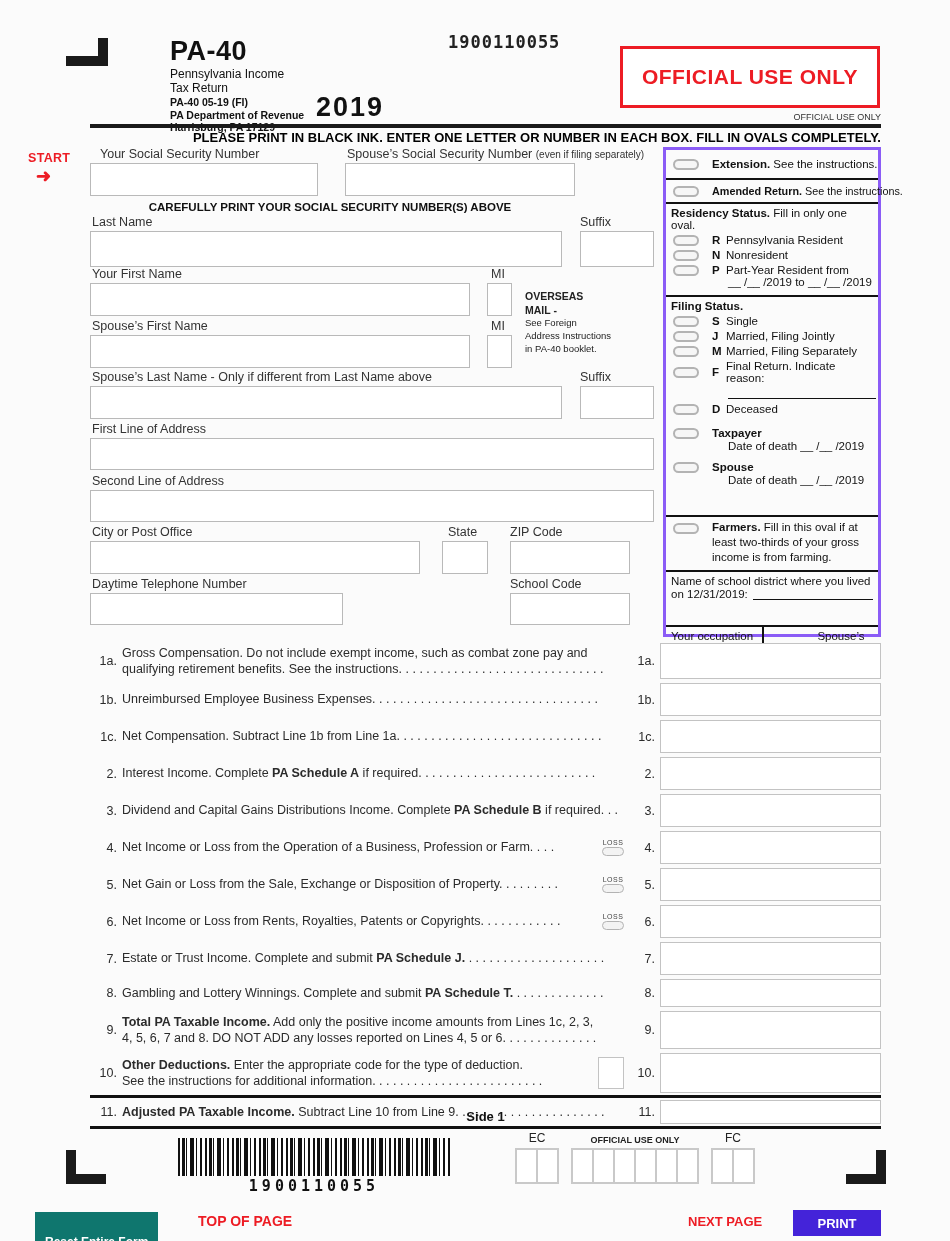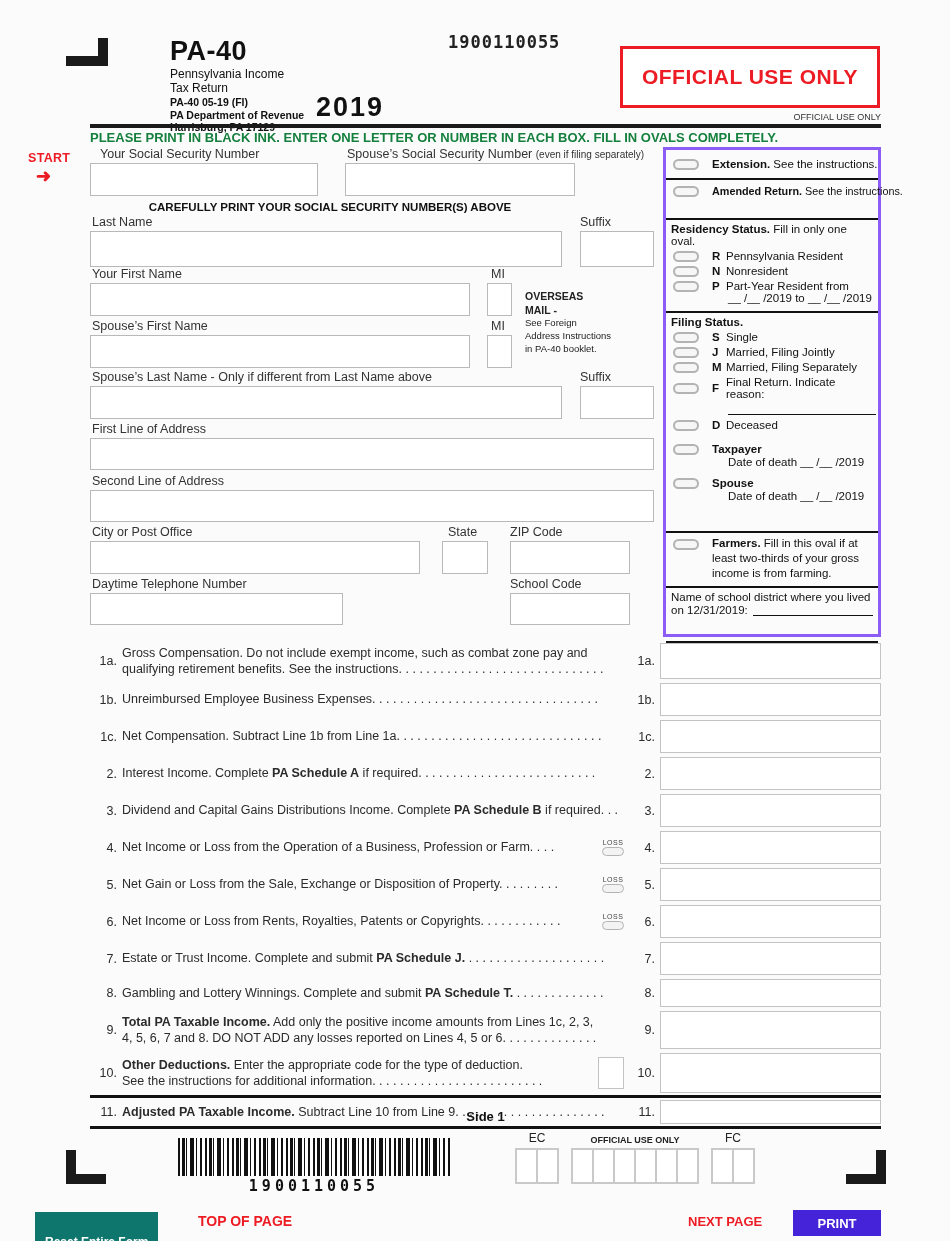--- a/index.html
+++ b/index.html
@@ -17,21 +17,21 @@
   
   .form-id { left:170px; top:36px; font-size:27px; font-weight:bold; letter-spacing:.5px; color:#111; }
   .subtitle { left:170px; top:68px; font-size:12px; font-weight:normal; line-height:1.15; color:#111; }
   .version { left:170px; top:96px; font-size:10.5px; font-weight:bold; line-height:1.2; color:#111; }
   .year { left:316px; top:92px; font-size:27px; font-weight:bold; color:#111; letter-spacing:2px; }
   .doc-number-top { left:448px; top:32px; font-family:"DejaVu Sans Mono", monospace; font-weight:bold; font-size:17px; letter-spacing:1px; color:#222; }
   .official-box { left:620px; top:46px; width:260px; height:62px; border:3px solid #ed1c24; display:flex; align-items:center; justify-content:center; background:#fff; }
   .official-box span { color:#ed1c24; font-size:21px; font-weight:bold; letter-spacing:.5px; }
   .official-small { left:660px; top:112px; width:221px; text-align:right; font-size:9px; color:#333; }
   .top-rule { left:90px; top:124px; width:791px; height:4px; background:#1a1a1a; }
-  .instruction { left:90px; top:130px; width:791px; text-align:left; font-size:13px; font-weight:bold; color:#15803d; }
+  .instruction { left:90px; top:130px; width:791px; text-align:right; font-size:13px; font-weight:bold; color:#000000; }
 
   .start-label { left:28px; top:151px; color:#ed1c24; font-weight:bold; font-size:12.5px; letter-spacing:.3px; }
   .start-arrow { left:36px; top:165px; color:#ed1c24; font-weight:bold; font-size:18px; }
 
   
   .flabel { position:absolute; font-size:12.5px; color:#333; white-space:nowrap; }
   .flabel .small-note { font-size:10px; }
   .fbox { position:absolute; background:#fff; border:1.5px solid #b9b9b9; }
   .ssn-note { left:90px; top:201px; width:480px; text-align:center; font-size:11.5px; font-weight:bold; color:#111; }
   .overseas { left:525px; top:289px; width:130px; font-size:9.5px; color:#222; line-height:1.35; }
@@ -43,21 +43,21 @@
   .sect:first-child { border-top:none; }
   .oval { width:26px; height:11px; border:2px solid #b3b3b3; border-radius:7px; background:#f6f6f6; flex:none; }
   .opt { display:flex; align-items:center; margin-top:3px; }
   .opt .oval { margin-left:2px; margin-right:13px; }
   .opt .code { font-weight:bold; width:14px; flex:none; }
   .indent { margin-left:57px; }
   .sec-ext { height:22px; display:flex; align-items:center; }
   .sec-amd { height:24px; display:flex; align-items:center; }
   .sec-amd .lbl, .sec-ext .lbl { white-space:nowrap; }
   .sec-amd { font-size:10.8px; }
-  .sec-res { height:93px;margin-top:16px; }
+  .sec-res { height:93px; }
   .sec-fil { height:217px; }
   .sec-farm { height:55px; }
   .sec-sch { height:55px; }
   .sec-occ { flex:1; padding:0; display:flex; }
   .occ-cell { padding:3px 5px; font-size:11.5px; }
   .occ-left { width:104px; border-right:2.5px solid #111; }
   .occ-right { flex:1;margin-left:48px; }
   .f-underline { margin-left:57px; width:148px; border-bottom:1.5px solid #111; height:11px; margin-top:4px; margin-bottom:4px; }
   .date-line { margin-left:57px; margin-top:1px; }
   .farm-text { width:162px; line-height:1.3; }

